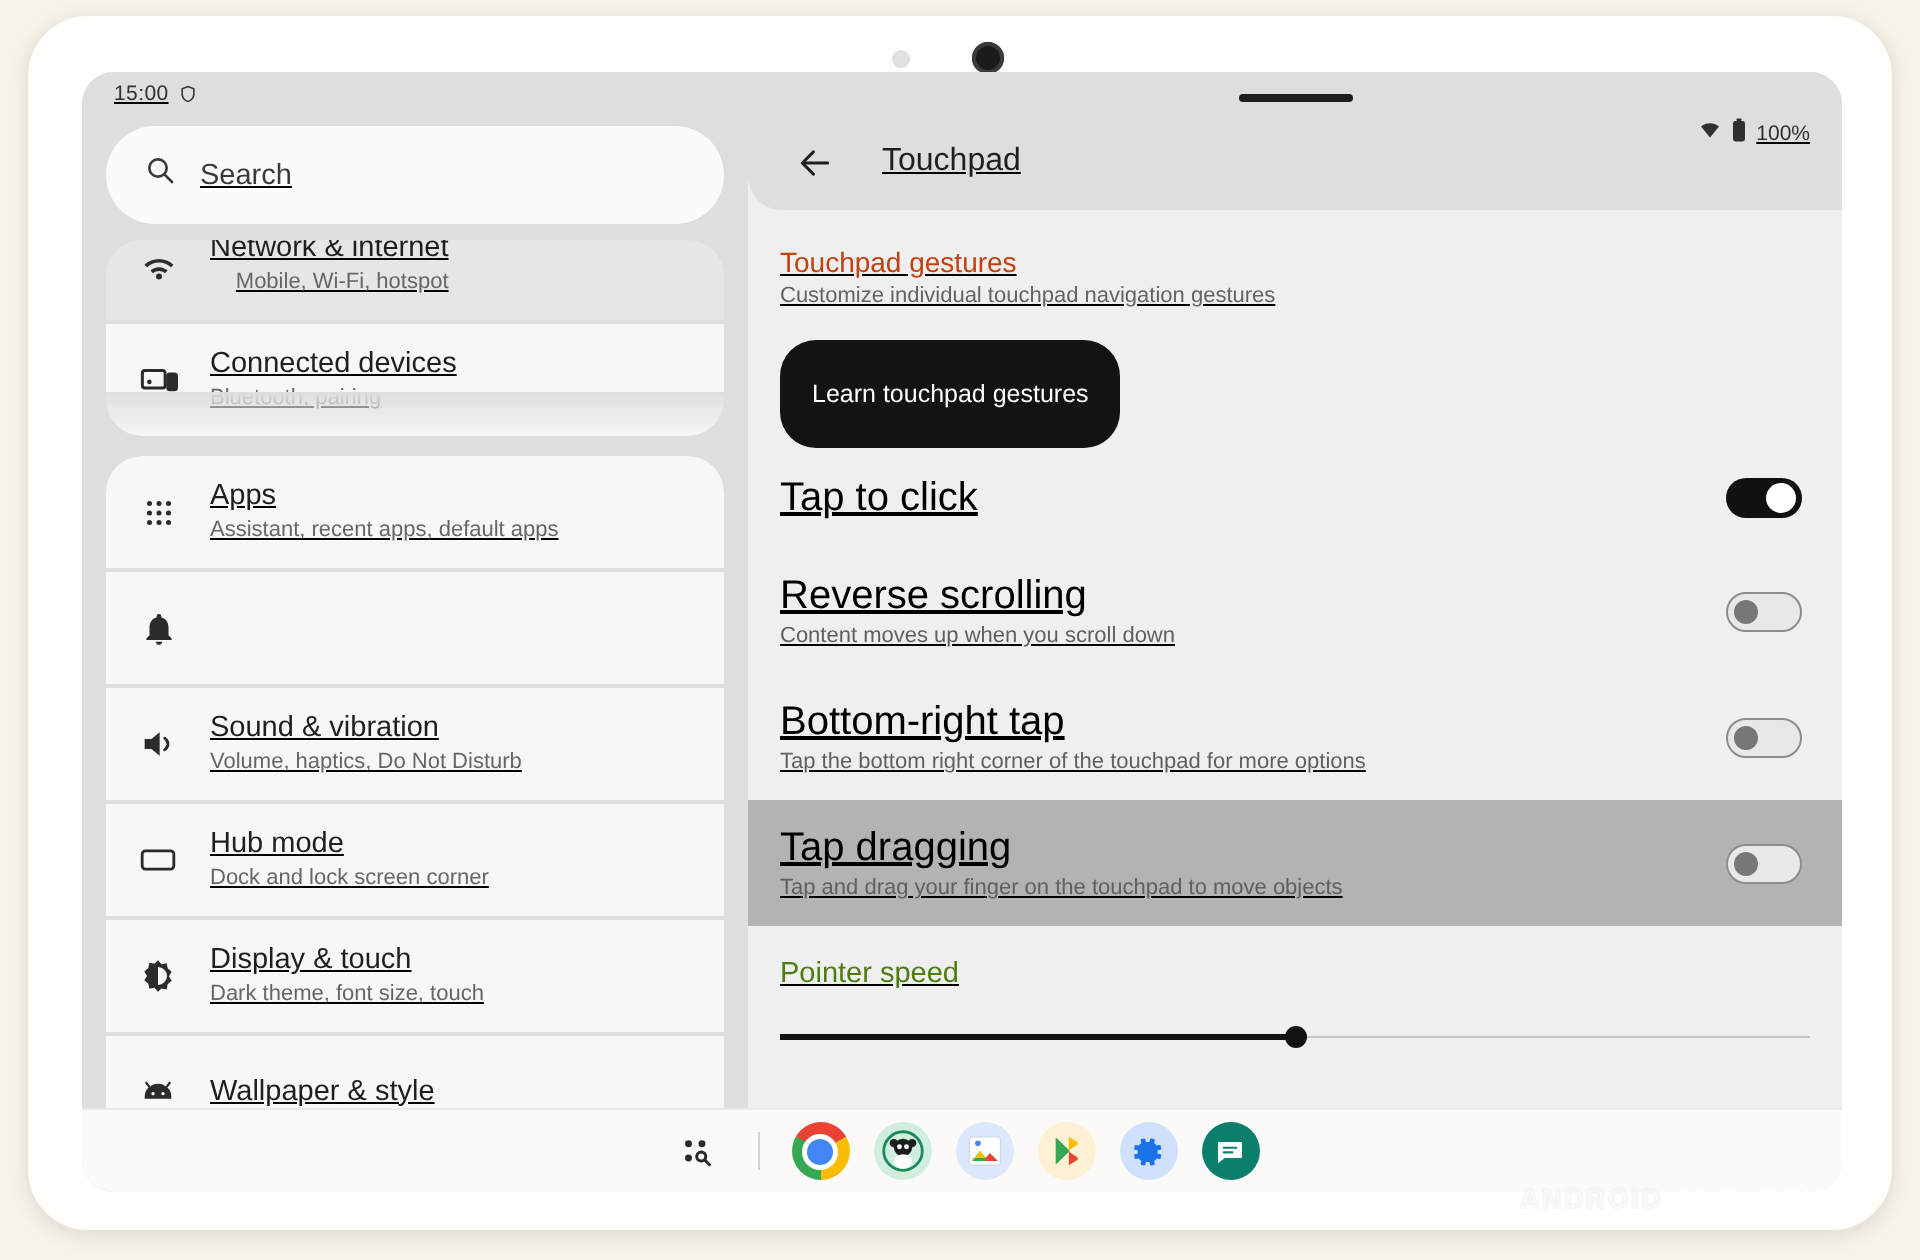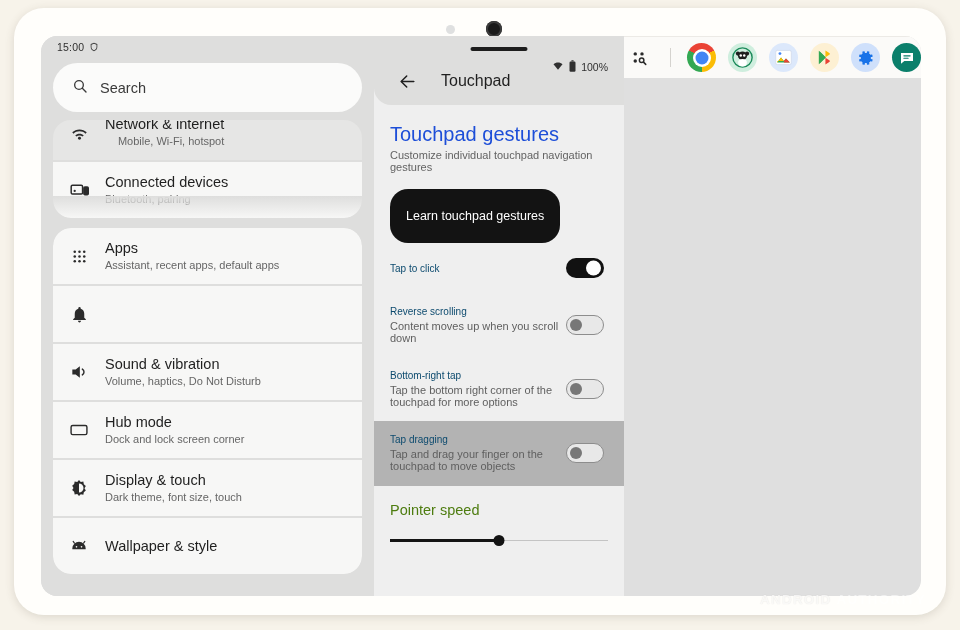--- a/index.html
+++ b/index.html
@@ -32,20 +32,22 @@
   }
 
   
   .screen {
     position: absolute; left: 27px; top: 28px;
     width: 880px; height: 560px;
     border-radius: 16px;
     overflow: hidden;
     background: #dfdfdf;
     display: flex;
+    flex-direction: column;
+    text-decoration: underline;
   }
   .screen-body { flex: 1; display: flex; position: relative; overflow: hidden; }
 
   
   .left-pane {
     width: 333px; background: #dededd;
     position: relative; flex: 0 0 333px;
     display: flex; flex-direction: column;
   }
   .statusbar {
@@ -119,39 +121,39 @@
     height: 48px; display: flex; align-items: center; gap: 24px;
     padding: 0 24px;
     border-bottom-left-radius: 17px;
   }
   .back-arrow { color: #1f1f1f; display: flex; align-items: center; cursor: pointer; }
   .app-title { font-size: 16px; color: #1f1f1f; }
 
   .content { flex: 1; overflow: hidden; }
 
   .section-block { padding: 18px 16px 0 16px; }
-  .section-title { font-size: 20px; color: #1d4ed8; margin-bottom: 3px; }
+  .section-title { font-size: 14px; color: #c2410c; margin-bottom: 3px; }
   .section-sub { font-size: 11px; color: #636363; }
 
   .pill-btn {
     display: inline-block; background: #131313; color: #fff;
     border: none; border-radius: 18px;
     font-size: 12.5px; padding: 20px 16px;
     margin: 16px 0 0 16px; cursor: pointer;
     font-family: "Liberation Sans", sans-serif;
   }
 
   .row {
     display: flex; align-items: center; justify-content: space-between;
     padding: 13px 20px 13px 16px;
     min-height: 50px;
   }
   .row.highlight { background: #b3b3b3; }
   .row-texts { display: flex; flex-direction: column; gap: 3px; }
-  .row-title { font-size: 10px; color: #0c4a6e; line-height: 1.1; }
+  .row-title { font-size: 20px; color: #000000; line-height: 1.1; }
   .row-sub { font-size: 11px; color: #5f5f5f; line-height: 1.1; }
 
   .toggle {
     width: 38px; height: 20px; border-radius: 11px;
     position: relative; flex: 0 0 38px; cursor: pointer;
   }
   .toggle.off { background: #e8e8e8; border: 1.5px solid #8d8d8d; }
   .toggle.off::after {
     content: ""; position: absolute; left: 3px; top: 50%;
     transform: translateY(-50%);

